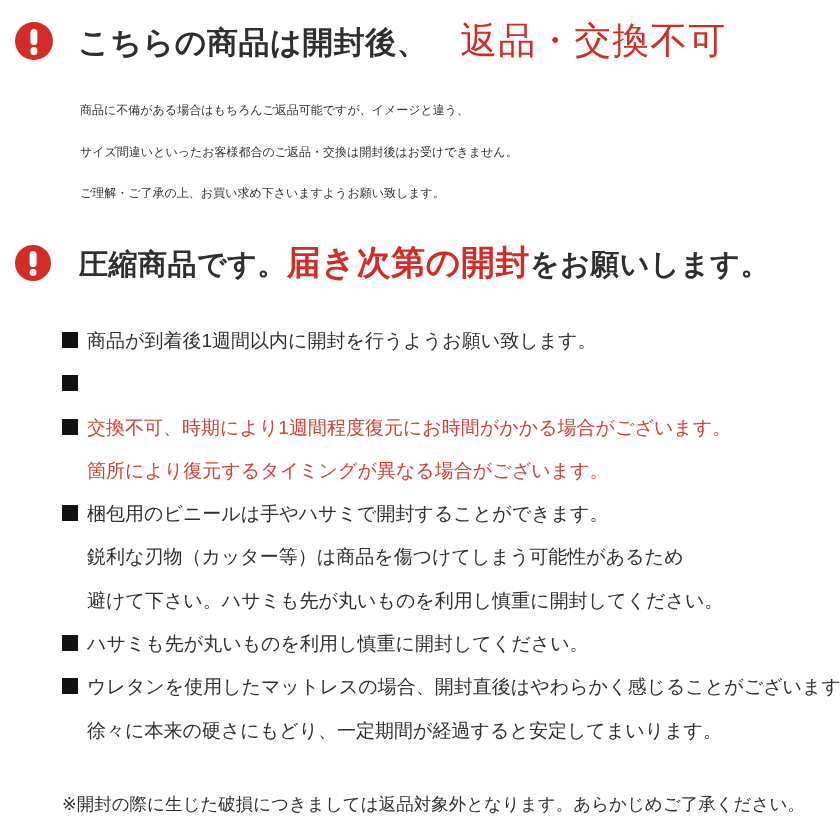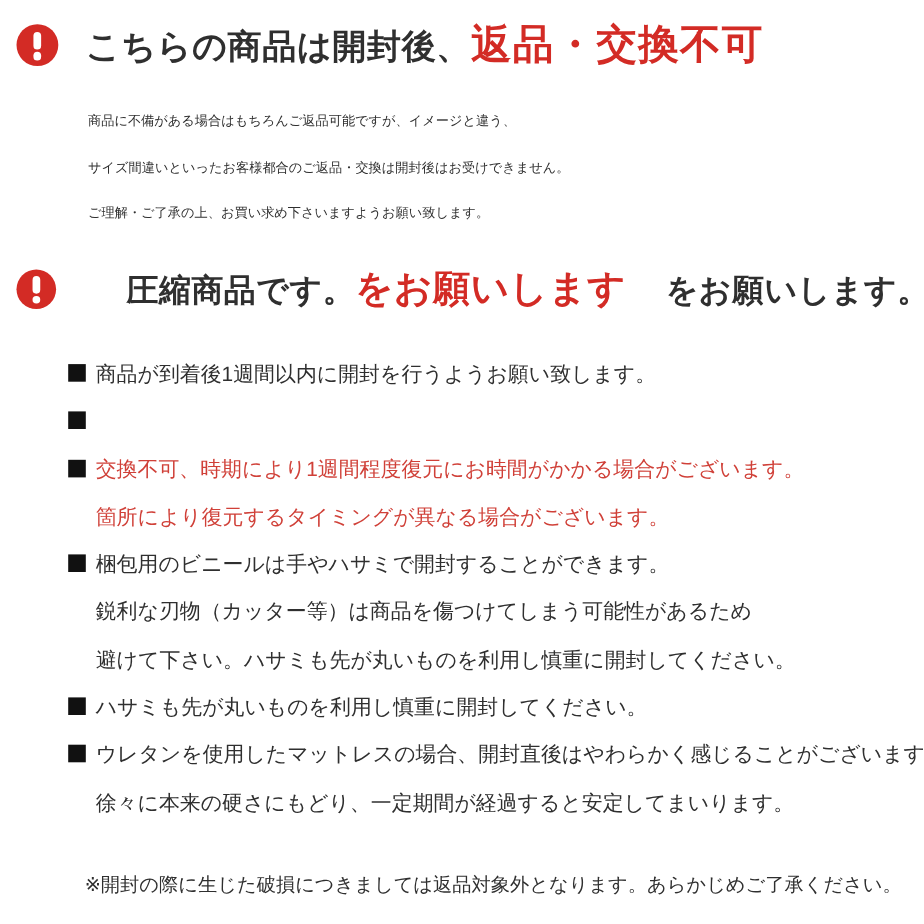--- a/index.html
+++ b/index.html
@@ -17,24 +17,24 @@
   .heading-row {
     position: absolute;
     display: flex;
     align-items: center;
     white-space: nowrap;
   }
   .heading-row .title { display: flex; align-items: baseline; justify-content: space-between; }
   .h1 { left: 15px; top: 16px; }
   .h1 .gap { width: 25px; }
   .h1 .t-black { font-size: 31px; font-weight: 700; letter-spacing: 0.5px; }
-  .h1 .t-red   { font-size: 37px; font-weight: 700; color: var(--accent-red, #d32b25); letter-spacing: 1px; }
+  .h1 .t-red   { font-size: 37px; font-weight: 400; color: var(--accent-red, #d32b25); letter-spacing: 1px; margin-left: 32px; }
   .h2 { left: 15px; top: 240px; }
   .h2 .gap { width: 28px; }
-  .h2 .t-black { font-size: 29px; font-weight: 700; letter-spacing: 0.5px; margin-left: 36px; }
+  .h2 .t-black { font-size: 29px; font-weight: 700; letter-spacing: 0.5px; }
   .h2 .t-red   { font-size: 34px; font-weight: 700; color: var(--accent-red, #d32b25); letter-spacing: 0.5px; }
 
   
   .alert-icon {
     position: relative;
     width: 38px; height: 38px;
     border-radius: 50%;
     background: var(--accent-red, #d32b25);
     flex: 0 0 auto;
   }
@@ -80,21 +80,20 @@
     vertical-align: -1px;
   }
 
   
   .footnote {
     position: absolute;
     left: 62px; top: 792px;
     font-size: 17.5px;
     font-weight: 500;
     white-space: nowrap;
-    margin-left: 15px;
   }
 </style>
 </head>
 <body style="background: rgb(255, 255, 255);">
 
 <div class="page">
 
   <div class="heading-row h1">
     <span class="alert-icon">
       <span class="excl-bar"></span>
@@ -114,21 +113,21 @@
   </div>
 
   <div class="heading-row h2">
     <span class="alert-icon">
       <span class="excl-bar"></span>
       <span class="excl-dot"></span>
     </span>
     <span class="gap"></span>
     <span class="title">
       <span class="t-black">圧縮商品です。</span>
-      <span class="t-red">をお願いします</span>
+      <span class="t-red">届き次第の開封</span>
       <span class="t-black">をお願いします。</span>
     </span>
   </div>
 
   <div class="bullets">
 
     <div class="bullet-line">
       <span class="square-bullet"></span><span>商品が到着後1週間以内に開封を行うようお願い致します。</span>
     </div>
 

